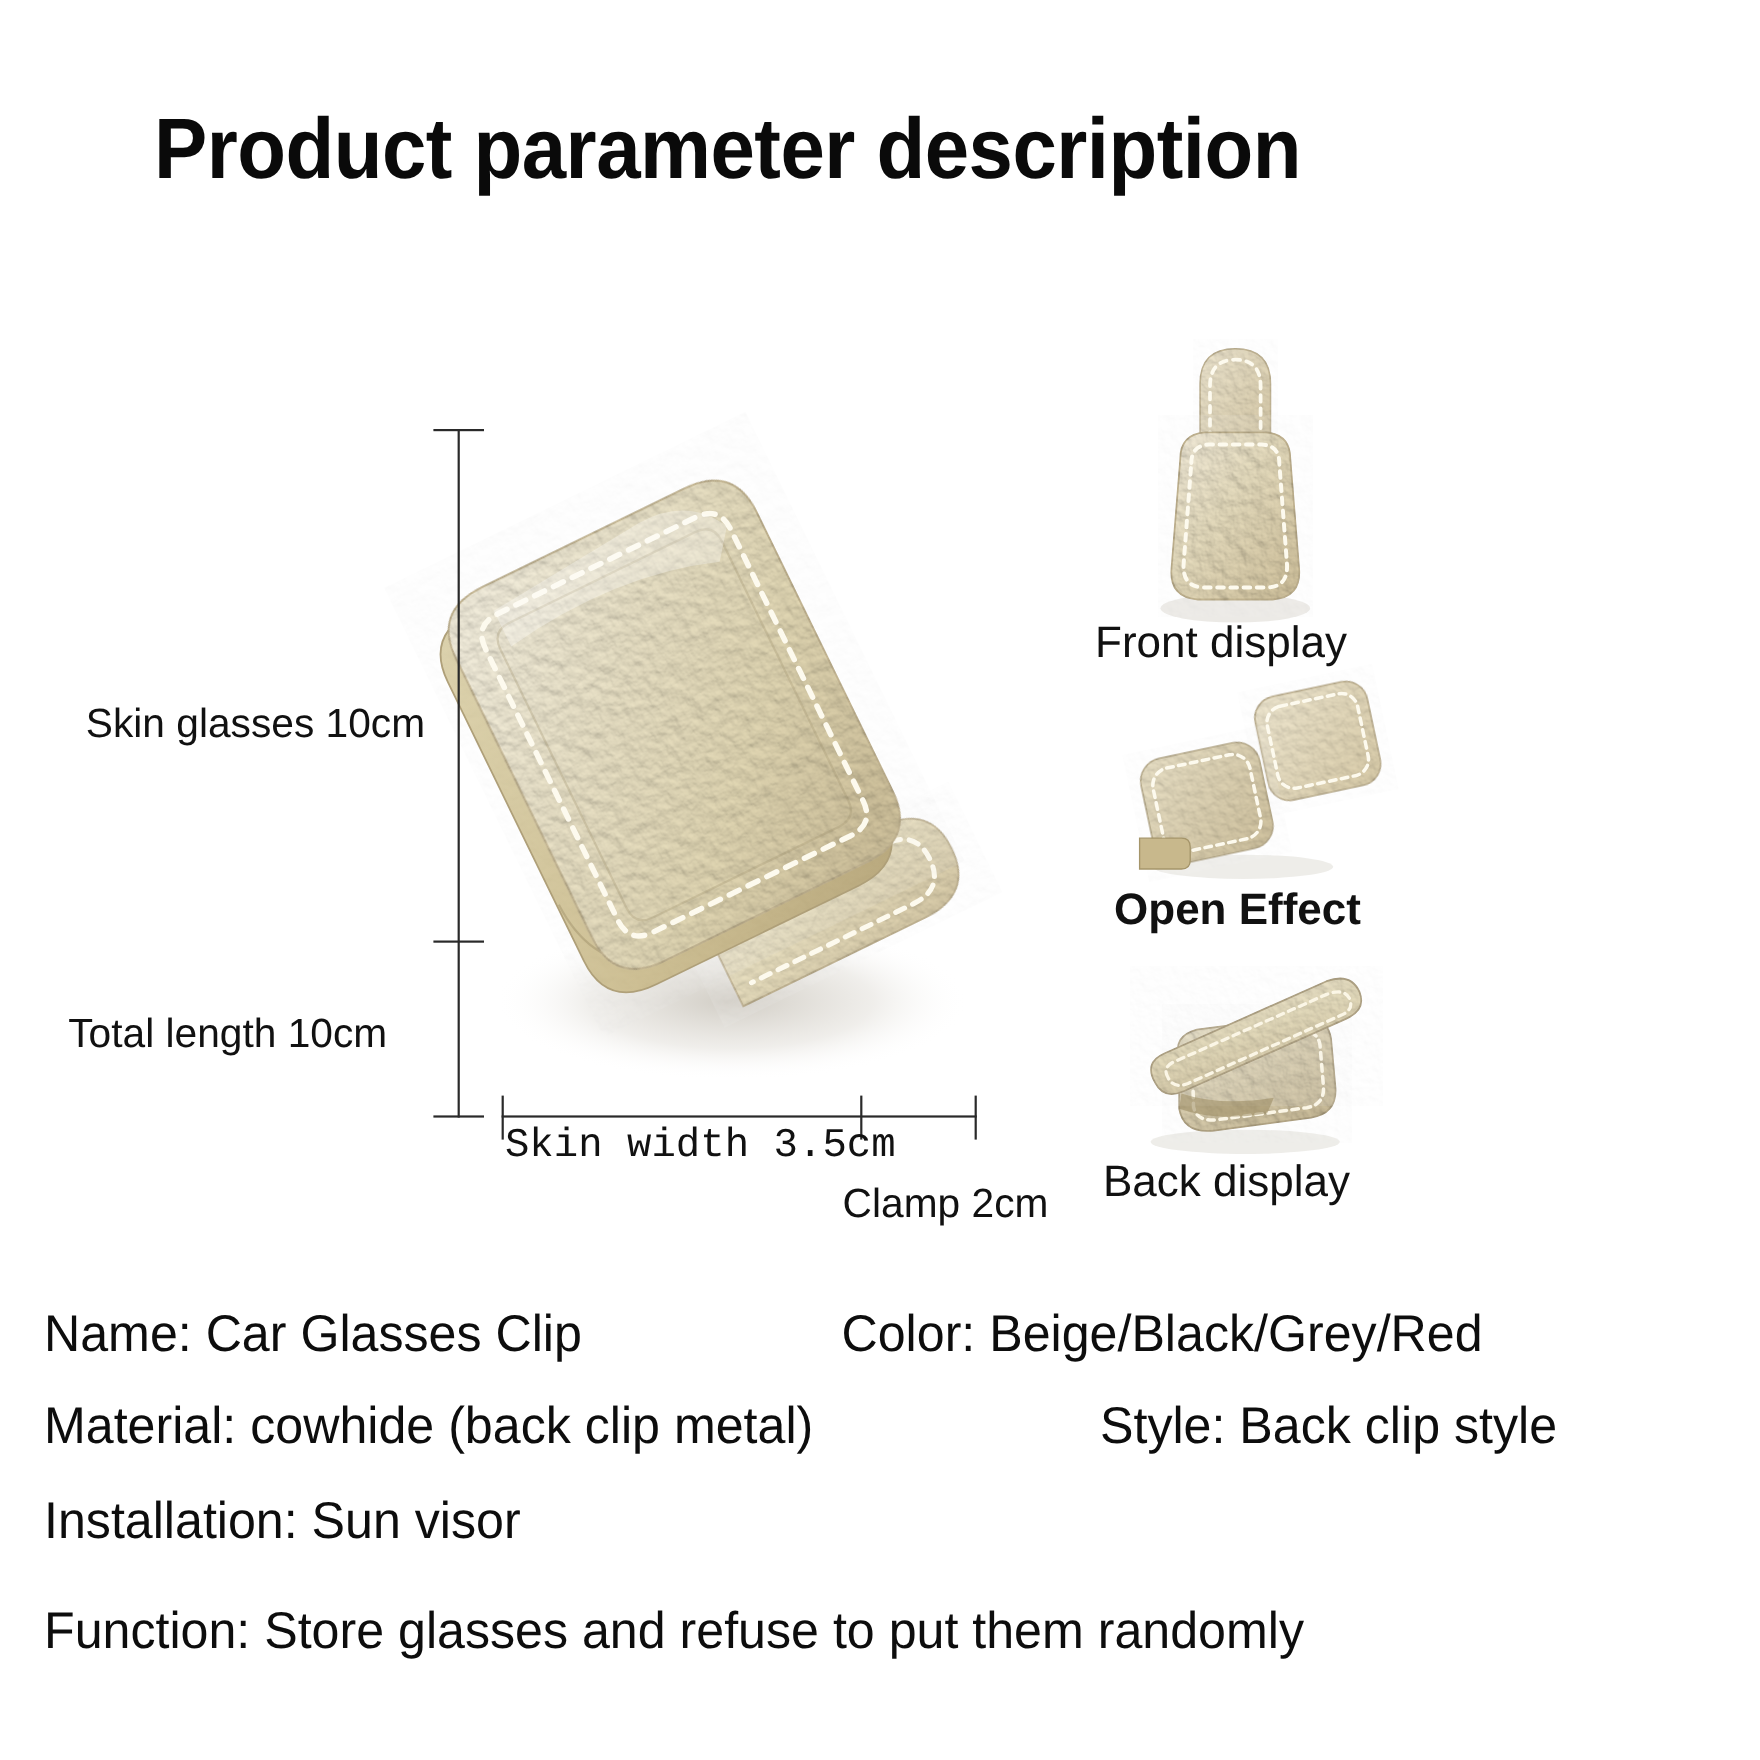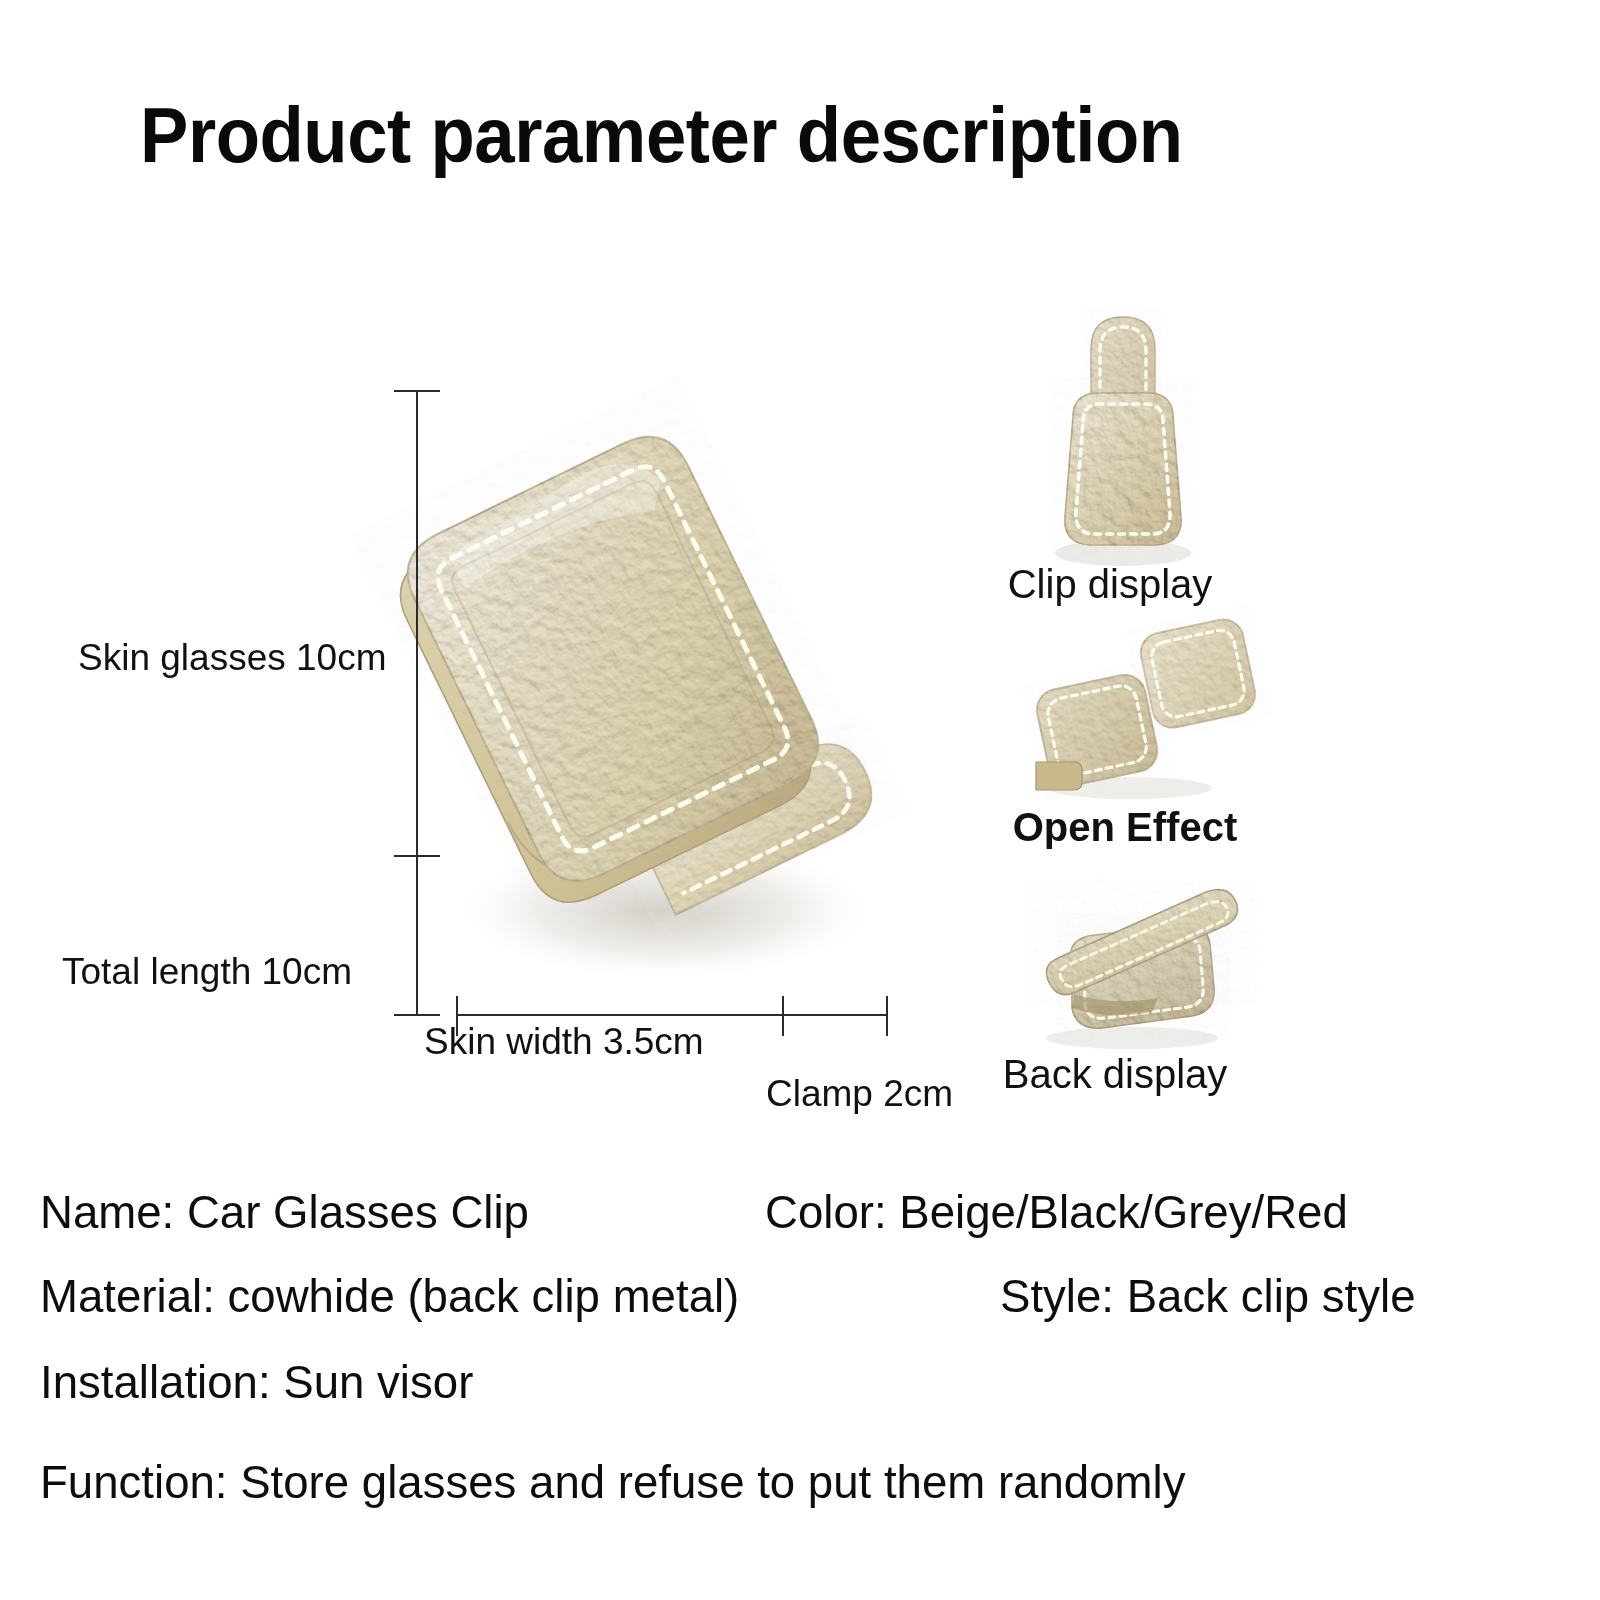--- a/index.html
+++ b/index.html
@@ -202,28 +202,28 @@
     </svg>
   </div>
 
   <div class="dim-line-v" style="left:416px; top:390px; height:626px;"></div>
   <div class="tick-h" style="left:394px; top:390px; width:46px;"></div>
   <div class="tick-h" style="left:394px; top:855px; width:46px;"></div>
   <div class="tick-h" style="left:394px; top:1014px; width:46px;"></div>
 
   <div class="dim-label" style="left:78px; top:638px;">Skin glasses 10cm</div>
 
-  <div class="dim-label" style="left:62px; top:920px;margin-top:32px;">Total length 10cm</div>
+  <div class="dim-label" style="left:62px; top:920px;">Total length 10cm</div>
 
   <div class="dim-line-h" style="left:456px; top:1014px; width:432px;"></div>
   <div class="tick-v" style="left:456px; top:996px; height:40px;"></div>
   <div class="tick-v" style="left:782px; top:996px; height:40px;"></div>
   <div class="tick-v" style="left:886px; top:996px; height:40px;"></div>
 
-  <div class="dim-label" style="left:424px; top:1022px;">Skin width 3.5cm</div>
+  <div class="dim-label" style="left:459px; top:1022px;font-family:Liberation Mono, monospace;">Skin width 3.5cm</div>
 
   <div class="dim-label" style="left:766px; top:1074px;">Clamp 2cm</div>
 
   <div class="photo" style="left:1015px; top:305px; width:215px; height:265px;">
     <svg width="215" height="265" viewBox="0 0 215 265">
       <defs>
         <linearGradient id="frontGrad" x1="0.08" y1="0.05" x2="0.95" y2="0.95">
           <stop offset="0%" stop-color="#f0e8d2"></stop>
           <stop offset="40%" stop-color="#e4d9b6"></stop>
           <stop offset="100%" stop-color="#cdbc8f"></stop>
@@ -256,21 +256,21 @@
                  Q148 100 148 116
                  L155 208
                  Q156 228 138 229
                  L78 229
                  Q60 228 61 208
                  Z" fill="none" stroke="#fdfaee" stroke-width="3.6" stroke-dasharray="6 6" stroke-linecap="round"></path>
       </g>
     </svg>
   </div>
 
-  <div class="side-caption" style="left:985px; top:562px; width:250px;">Clip display</div>
+  <div class="side-caption" style="left:985px; top:562px; width:250px;">Front display</div>
 
   <div class="photo" style="left:1000px; top:612px; width:270px; height:190px;">
     <svg width="270" height="190" viewBox="0 0 270 190">
       <defs>
         <linearGradient id="flapA" x1="0" y1="0" x2="1" y2="1">
           <stop offset="0%" stop-color="#ece3c8"></stop>
           <stop offset="100%" stop-color="#d2c296"></stop>
         </linearGradient>
         <linearGradient id="flapB" x1="0" y1="0" x2="1" y2="1">
           <stop offset="0%" stop-color="#e6dcbd"></stop>

